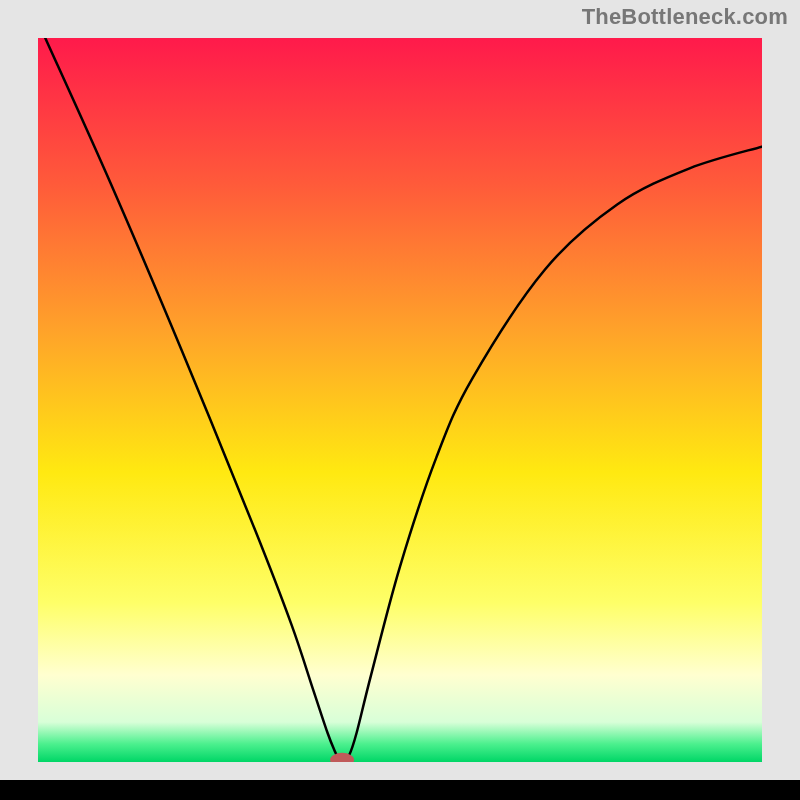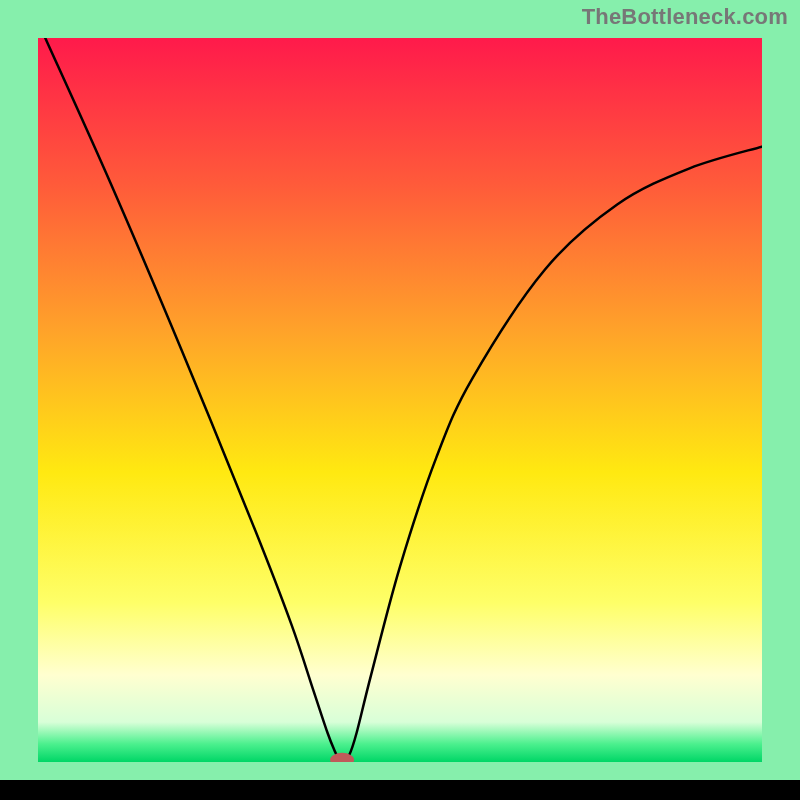--- a/index.html
+++ b/index.html
@@ -8,21 +8,21 @@
     width: 800px;
     height: 800px;
     overflow: hidden;
     background: #000;
     font-family: Arial, Helvetica, sans-serif;
   }
   .frame {
     position: relative;
     width: 800px;
     height: 780px;
-    background: #86efac;
+    background: #e5e5e5;
   }
   .attribution {
     position: absolute;
     top: 4px;
     right: 12px;
     color: #777;
     font-size: 22px;
     font-weight: bold;
     letter-spacing: 0.2px;
     z-index: 10;

